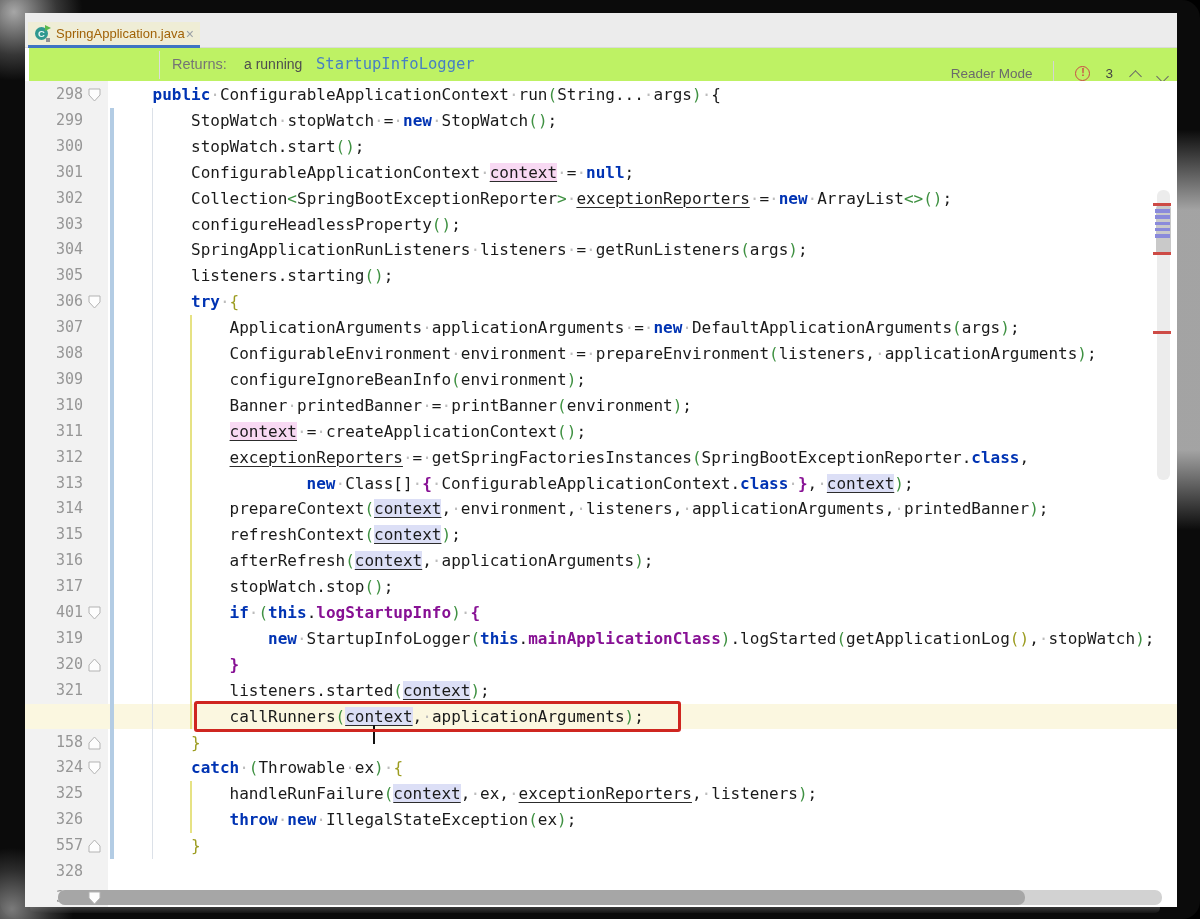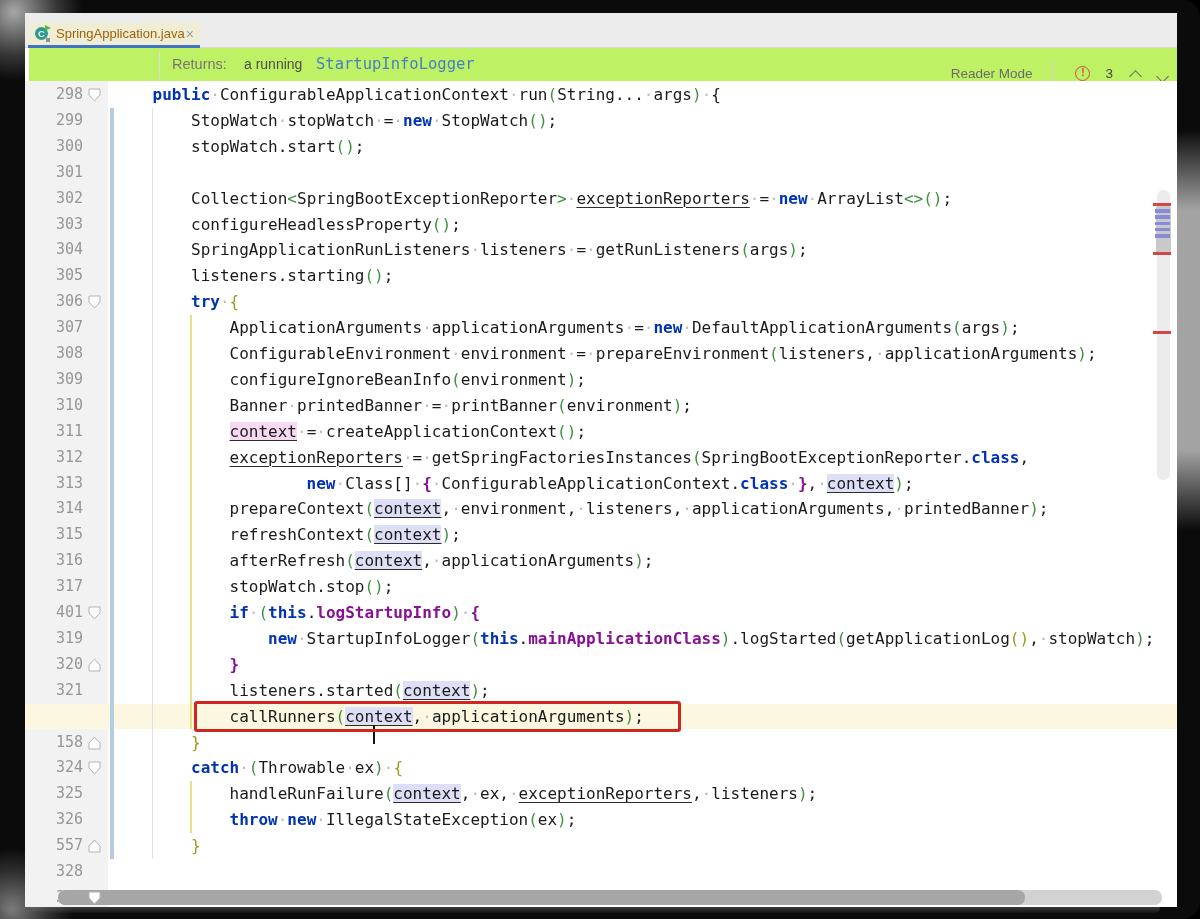--- a/index.html
+++ b/index.html
@@ -133,21 +133,21 @@
         <div class="vcsbar"></div>
         <div class="guide1"></div>
         <div class="guidey seg1"></div>
         <div class="guidey seg2"></div>
         <div class="redbox"></div>
       <div class="line" style="top: 1px;"><span class="num">298</span><svg width="13" height="14" class="fold">
               <polygon points="1,1 12,1 12,7 6.5,13 1,7" fill="#FDFDFD" stroke="#B3B3B3" stroke-width="1"></polygon>
             </svg><span class="code"><span class="tabws"></span><span class="tk-kw">public</span><span class="tk-p"><i class="sp">·</i>ConfigurableApplicationContext<i class="sp">·</i>run</span><span class="tk-g">(</span><span class="tk-p">String...<i class="sp">·</i>args</span><span class="tk-g">)</span><span class="tk-p"><i class="sp">·</i>{</span></span></div>
           <div class="line" style="top: 26.9px;"><span class="num">299</span><span class="code"><span class="tabws"></span><span class="tabws"></span><span class="tk-p">StopWatch<i class="sp">·</i>stopWatch<i class="sp">·</i>=<i class="sp">·</i></span><span class="tk-kw">new</span><span class="tk-p"><i class="sp">·</i>StopWatch</span><span class="tk-g">(</span><span class="tk-g">)</span><span class="tk-p">;</span></span></div>
           <div class="line" style="top: 52.8px;"><span class="num">300</span><span class="code"><span class="tabws"></span><span class="tabws"></span><span class="tk-p">stopWatch.start</span><span class="tk-g">(</span><span class="tk-g">)</span><span class="tk-p">;</span></span></div>
-          <div class="line" style="top: 78.7px;"><span class="num">301</span></div>
+          <div class="line" style="top: 78.7px;"><span class="num">301</span><span class="code"><span class="tabws"></span><span class="tabws"></span><span class="tk-p">ConfigurableApplicationContext<i class="sp">·</i></span><span class="tk-cw">context</span><span class="tk-p"><i class="sp">·</i>=<i class="sp">·</i></span><span class="tk-kw">null</span><span class="tk-p">;</span></span></div>
           <div class="line" style="top: 104.6px;"><span class="num">302</span><span class="code"><span class="tabws"></span><span class="tabws"></span><span class="tk-p">Collection</span><span class="tk-g">&lt;</span><span class="tk-p">SpringBootExceptionReporter</span><span class="tk-g">&gt;</span><span class="tk-p"><i class="sp">·</i></span><span class="tk-vu">exceptionReporters</span><span class="tk-p"><i class="sp">·</i>=<i class="sp">·</i></span><span class="tk-kw">new</span><span class="tk-p"><i class="sp">·</i>ArrayList</span><span class="tk-g">&lt;&gt;</span><span class="tk-g">(</span><span class="tk-g">)</span><span class="tk-p">;</span></span></div>
           <div class="line" style="top: 130.5px; padding-left: 28px;"><span class="num">303</span><span class="code"><span class="tabws"></span><span class="tabws"></span><span class="tk-p">configureHeadlessProperty</span><span class="tk-g">(</span><span class="tk-g">)</span><span class="tk-p">;</span></span></div>
           <div class="line" style="top: 156.4px;"><span class="num">304</span><span class="code"><span class="tabws"></span><span class="tabws"></span><span class="tk-p">SpringApplicationRunListeners<i class="sp">·</i>listeners<i class="sp">·</i>=<i class="sp">·</i>getRunListeners</span><span class="tk-g">(</span><span class="tk-p">args</span><span class="tk-g">)</span><span class="tk-p">;</span></span></div>
           <div class="line" style="top: 182.3px;"><span class="num">305</span><span class="code"><span class="tabws"></span><span class="tabws"></span><span class="tk-p">listeners.starting</span><span class="tk-g">(</span><span class="tk-g">)</span><span class="tk-p">;</span></span></div>
           <div class="line" style="top: 208.2px;"><span class="num">306</span><svg width="13" height="14" class="fold">
               <polygon points="1,1 12,1 12,7 6.5,13 1,7" fill="#FDFDFD" stroke="#B3B3B3" stroke-width="1"></polygon>
             </svg><span class="code"><span class="tabws"></span><span class="tabws"></span><span class="tk-kw">try</span><span class="tk-p"><i class="sp">·</i></span><span class="tk-o">{</span></span></div>
           <div class="line" style="top: 234.1px;"><span class="num">307</span><span class="code"><span class="tabws"></span><span class="tabws"></span><span class="tabws"></span><span class="tk-p">ApplicationArguments<i class="sp">·</i>applicationArguments<i class="sp">·</i>=<i class="sp">·</i></span><span class="tk-kw">new</span><span class="tk-p"><i class="sp">·</i>DefaultApplicationArguments</span><span class="tk-g">(</span><span class="tk-p">args</span><span class="tk-g">)</span><span class="tk-p">;</span></span></div>
           <div class="line" style="top: 260px;"><span class="num">308</span><span class="code"><span class="tabws"></span><span class="tabws"></span><span class="tabws"></span><span class="tk-p">ConfigurableEnvironment<i class="sp">·</i>environment<i class="sp">·</i>=<i class="sp">·</i>prepareEnvironment</span><span class="tk-g">(</span><span class="tk-p">listeners,<i class="sp">·</i>applicationArguments</span><span class="tk-g">)</span><span class="tk-p">;</span></span></div>
           <div class="line" style="top: 285.9px;"><span class="num">309</span><span class="code"><span class="tabws"></span><span class="tabws"></span><span class="tabws"></span><span class="tk-p">configureIgnoreBeanInfo</span><span class="tk-g">(</span><span class="tk-p">environment</span><span class="tk-g">)</span><span class="tk-p">;</span></span></div>

